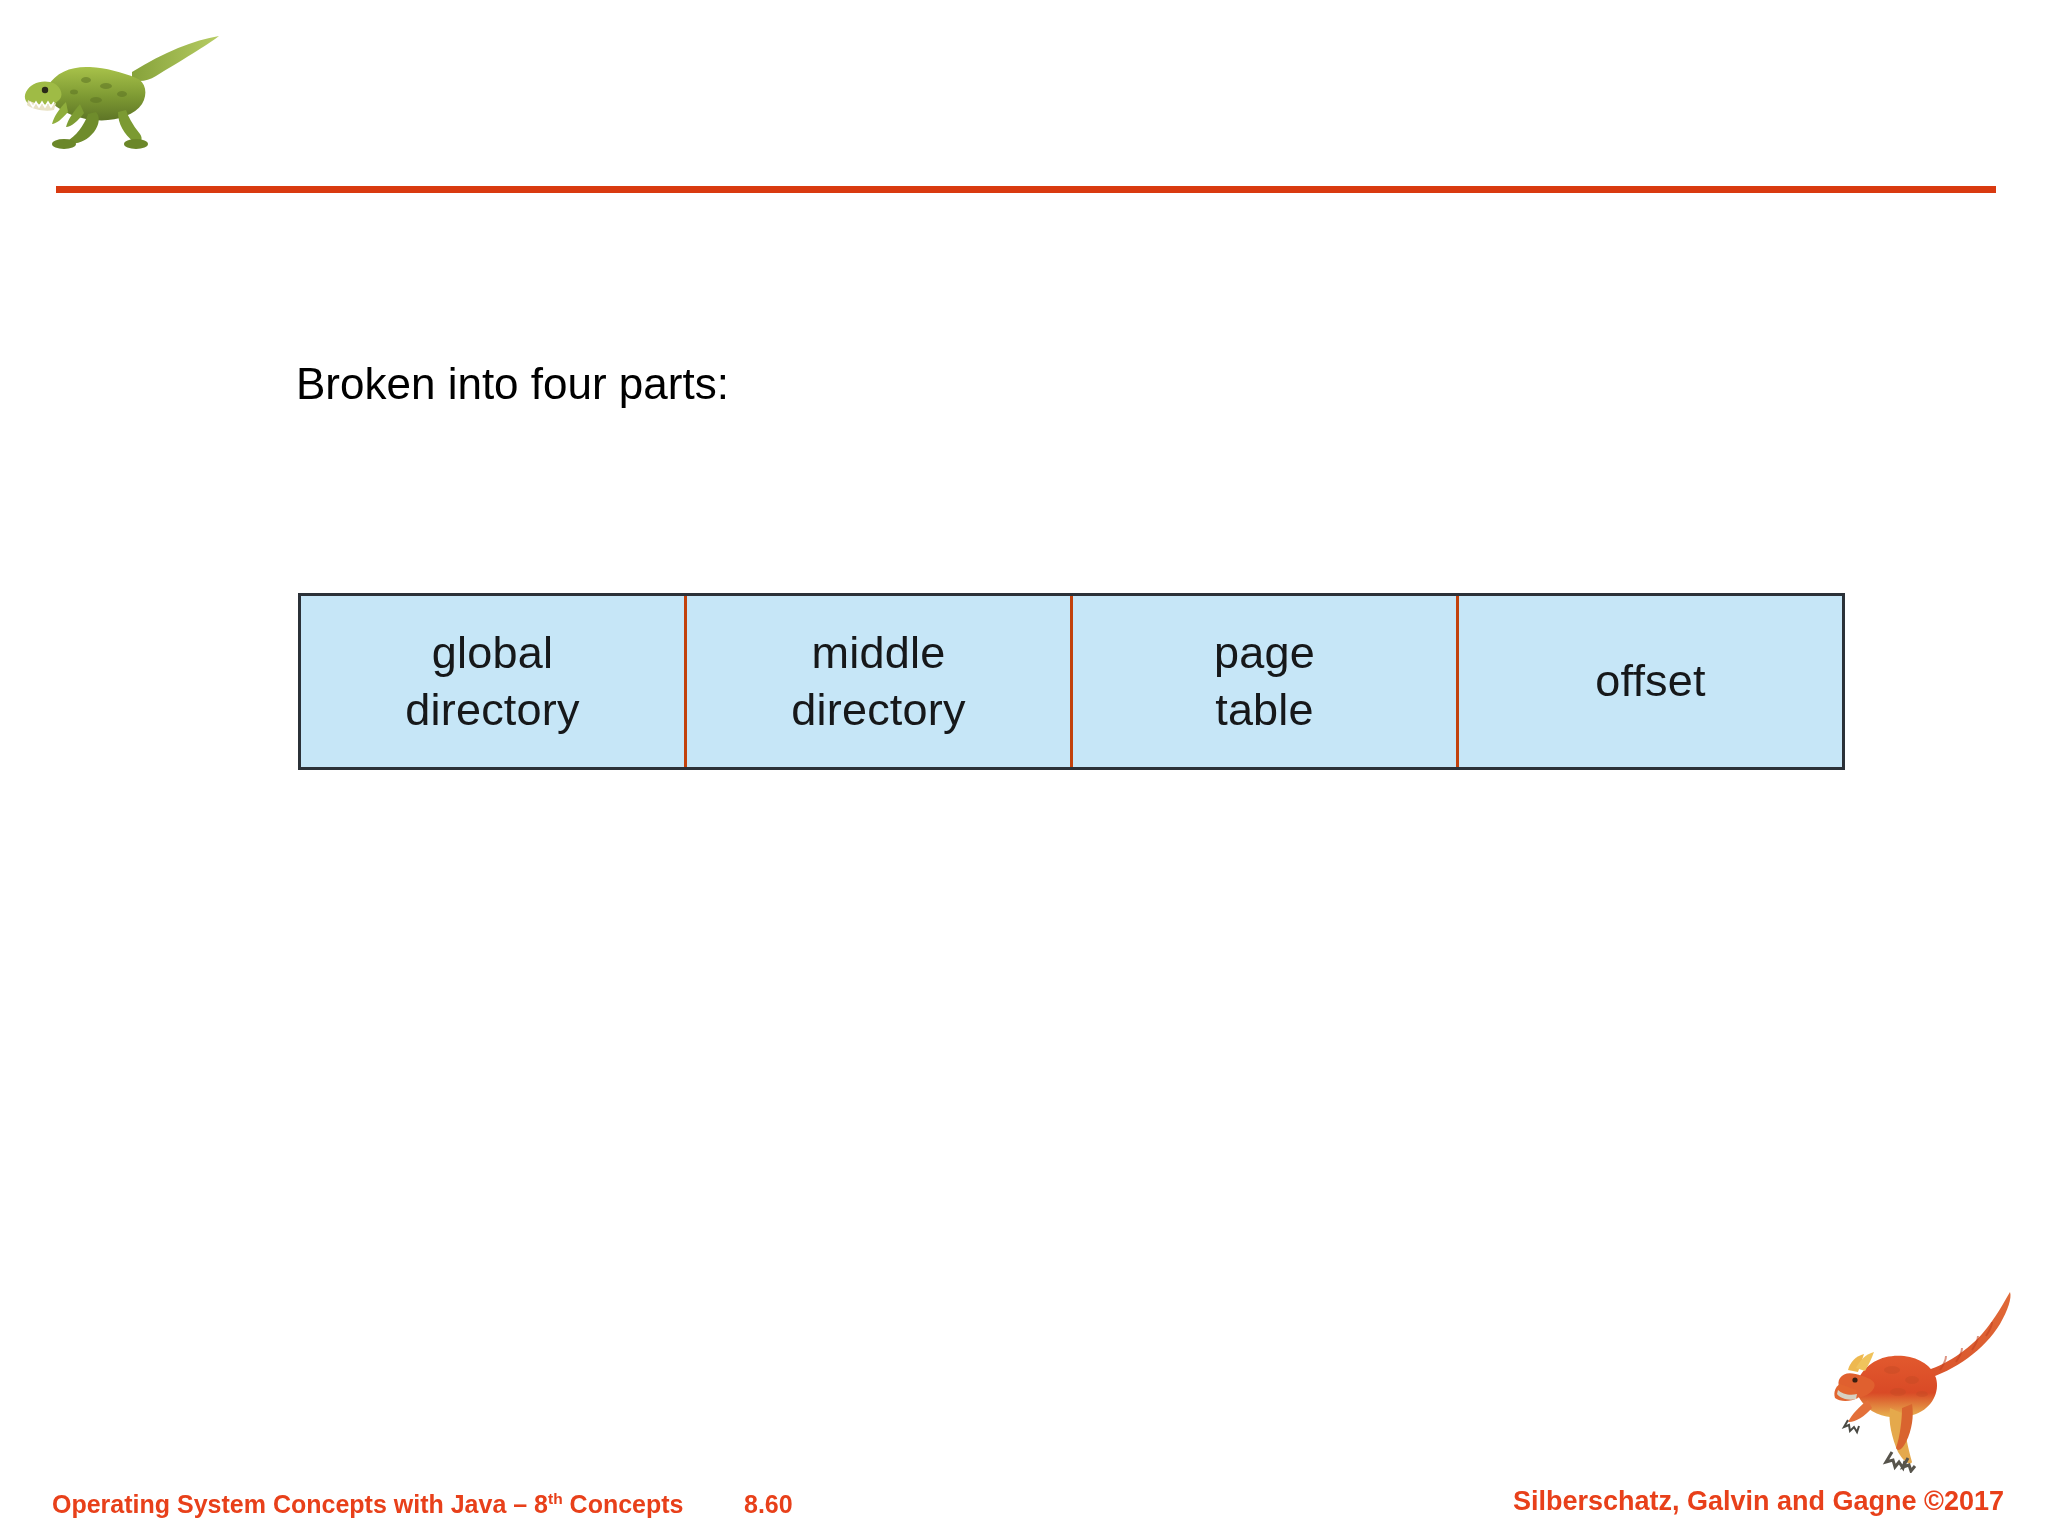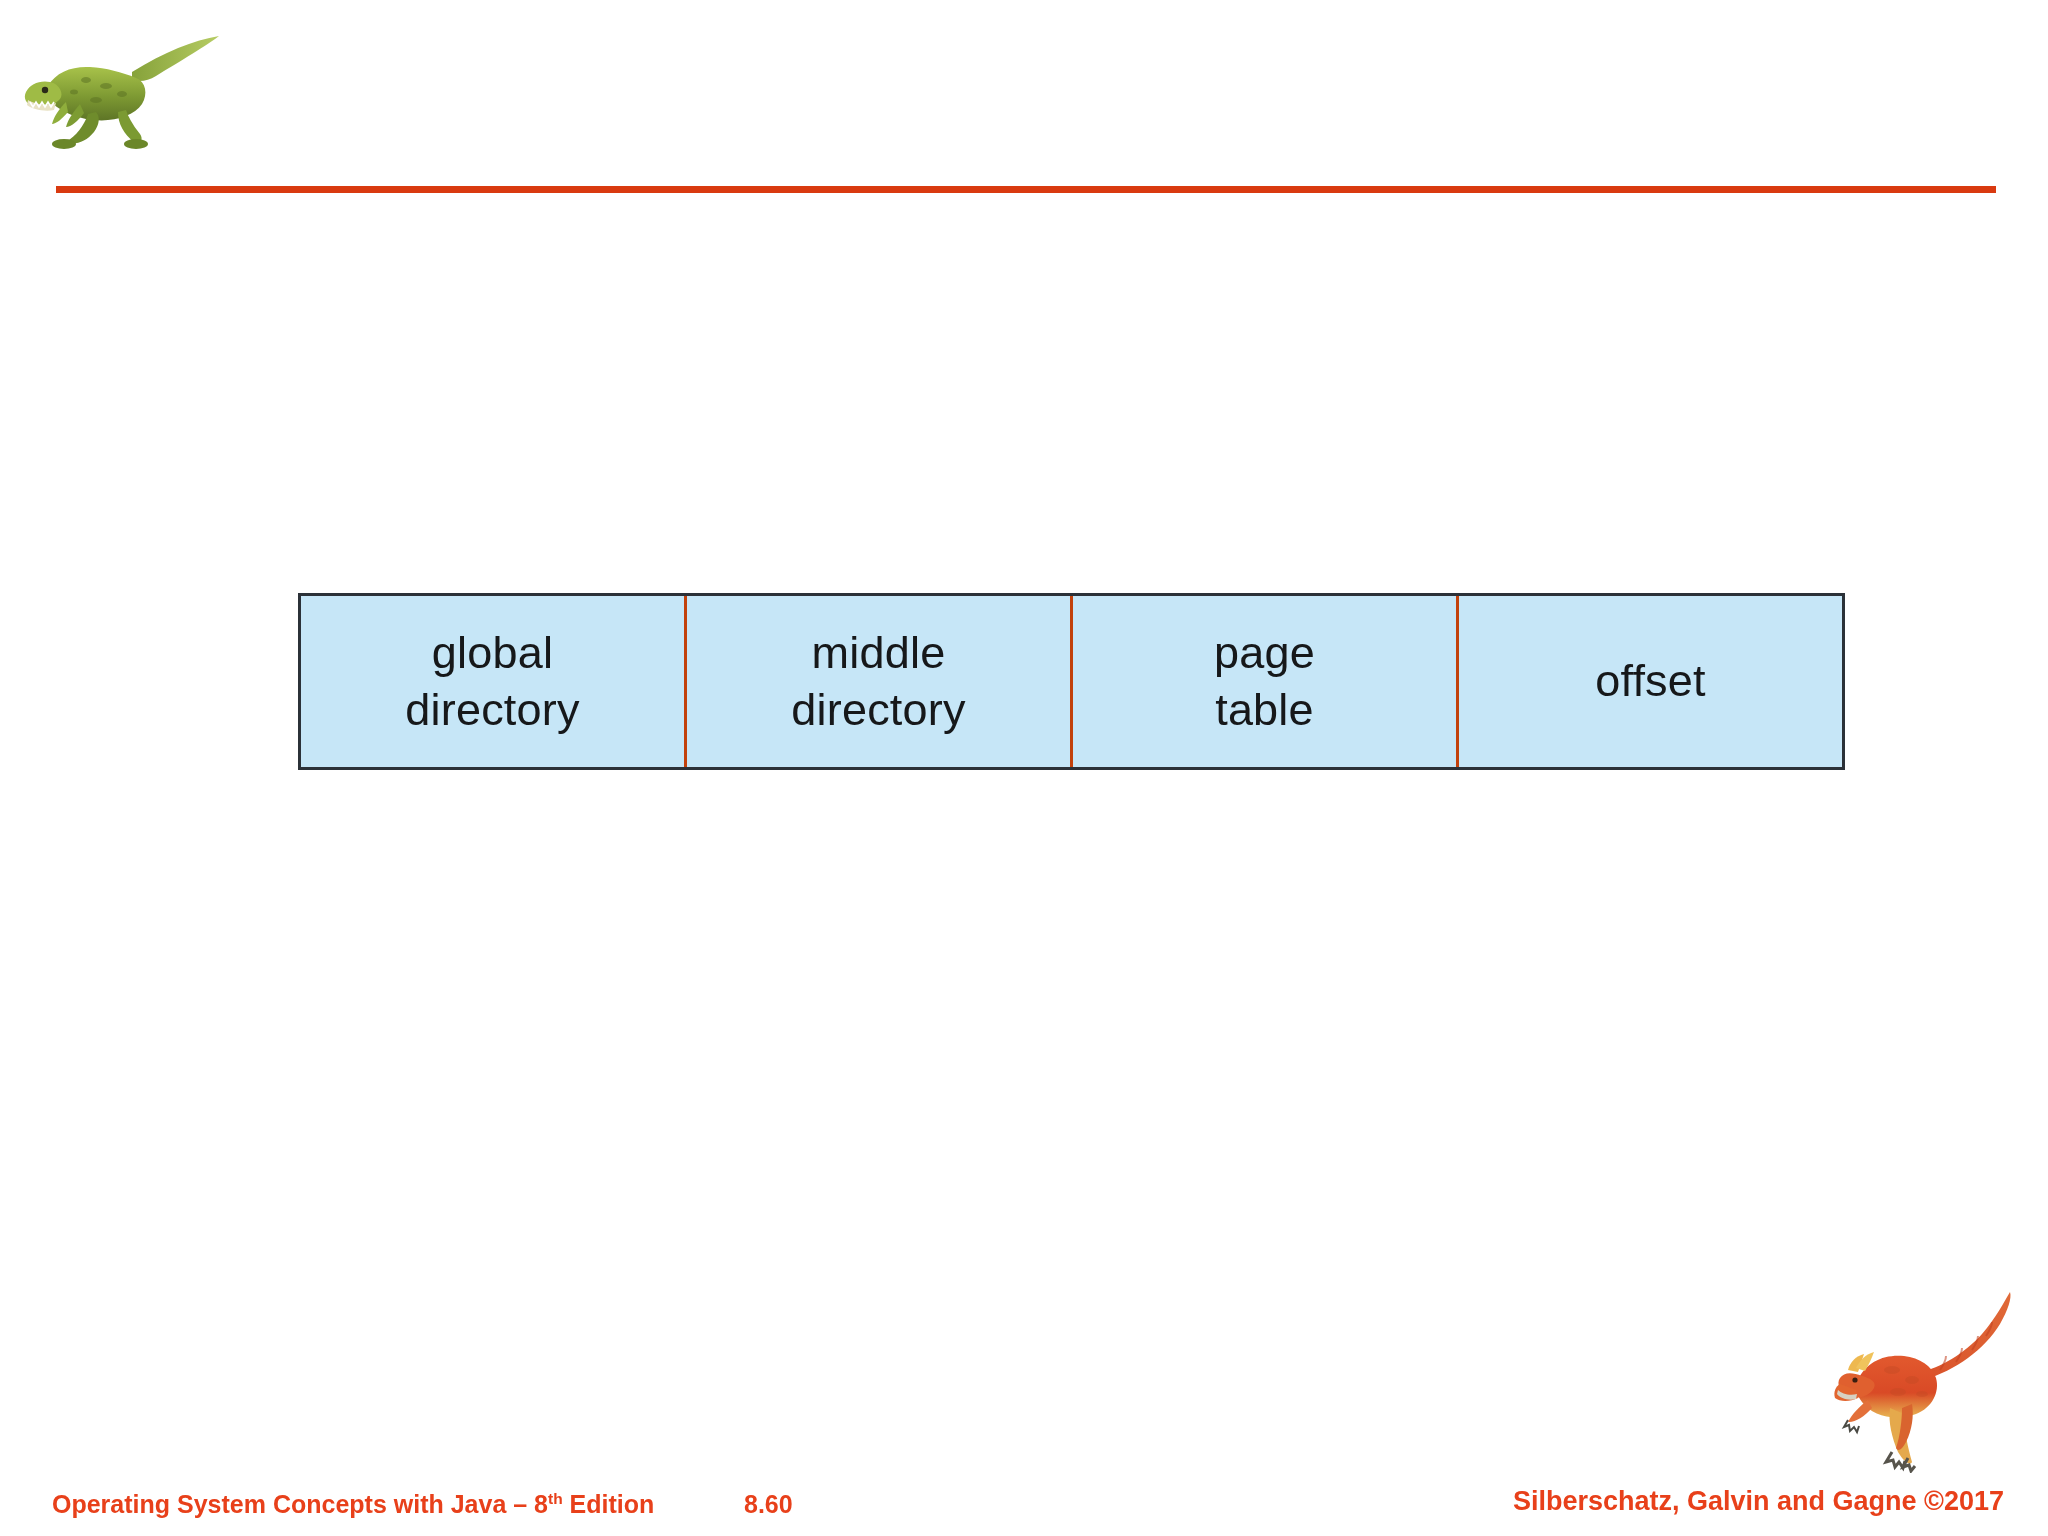--- a/index.html
+++ b/index.html
@@ -186,20 +186,21 @@
         <ellipse cx="108" cy="70" rx="5" ry="3"></ellipse>
         <ellipse cx="82" cy="76" rx="6" ry="3"></ellipse>
         <ellipse cx="60" cy="68" rx="4" ry="2.5"></ellipse>
       </g>
     </svg>
   </div>
 
 
   <div class="title-rule"></div>
 
+  <div class="body-text">Broken into four parts:</div>
 
   <div class="addr-diagram">
     <div class="addr-cell">
       <span class="cell-label">global
 directory</span>
     </div>
     <div class="addr-cell">
       <span class="cell-label">middle
 directory</span>
     </div>
@@ -259,20 +260,20 @@
       <g fill="#c24a24" opacity="0.4">
         <ellipse cx="64" cy="82" rx="8" ry="4"></ellipse>
         <ellipse cx="84" cy="92" rx="7" ry="4"></ellipse>
         <ellipse cx="70" cy="104" rx="8" ry="4"></ellipse>
         <ellipse cx="94" cy="106" rx="6" ry="3"></ellipse>
       </g>
     </svg>
   </div>
 
   <div class="footer-left">
-    <span>Operating System Concepts  with Java – 8</span><sup>th</sup><span> Edition</span>
+    <span>Operating System Concepts  with Java – 8</span><sup>th</sup><span> Concepts</span>
   </div>
 
   <div class="footer-center">8.60</div>
 
   <div class="footer-right">Silberschatz, Galvin and Gagne ©2017</div>
 
 </div>
 
 </body></html>

